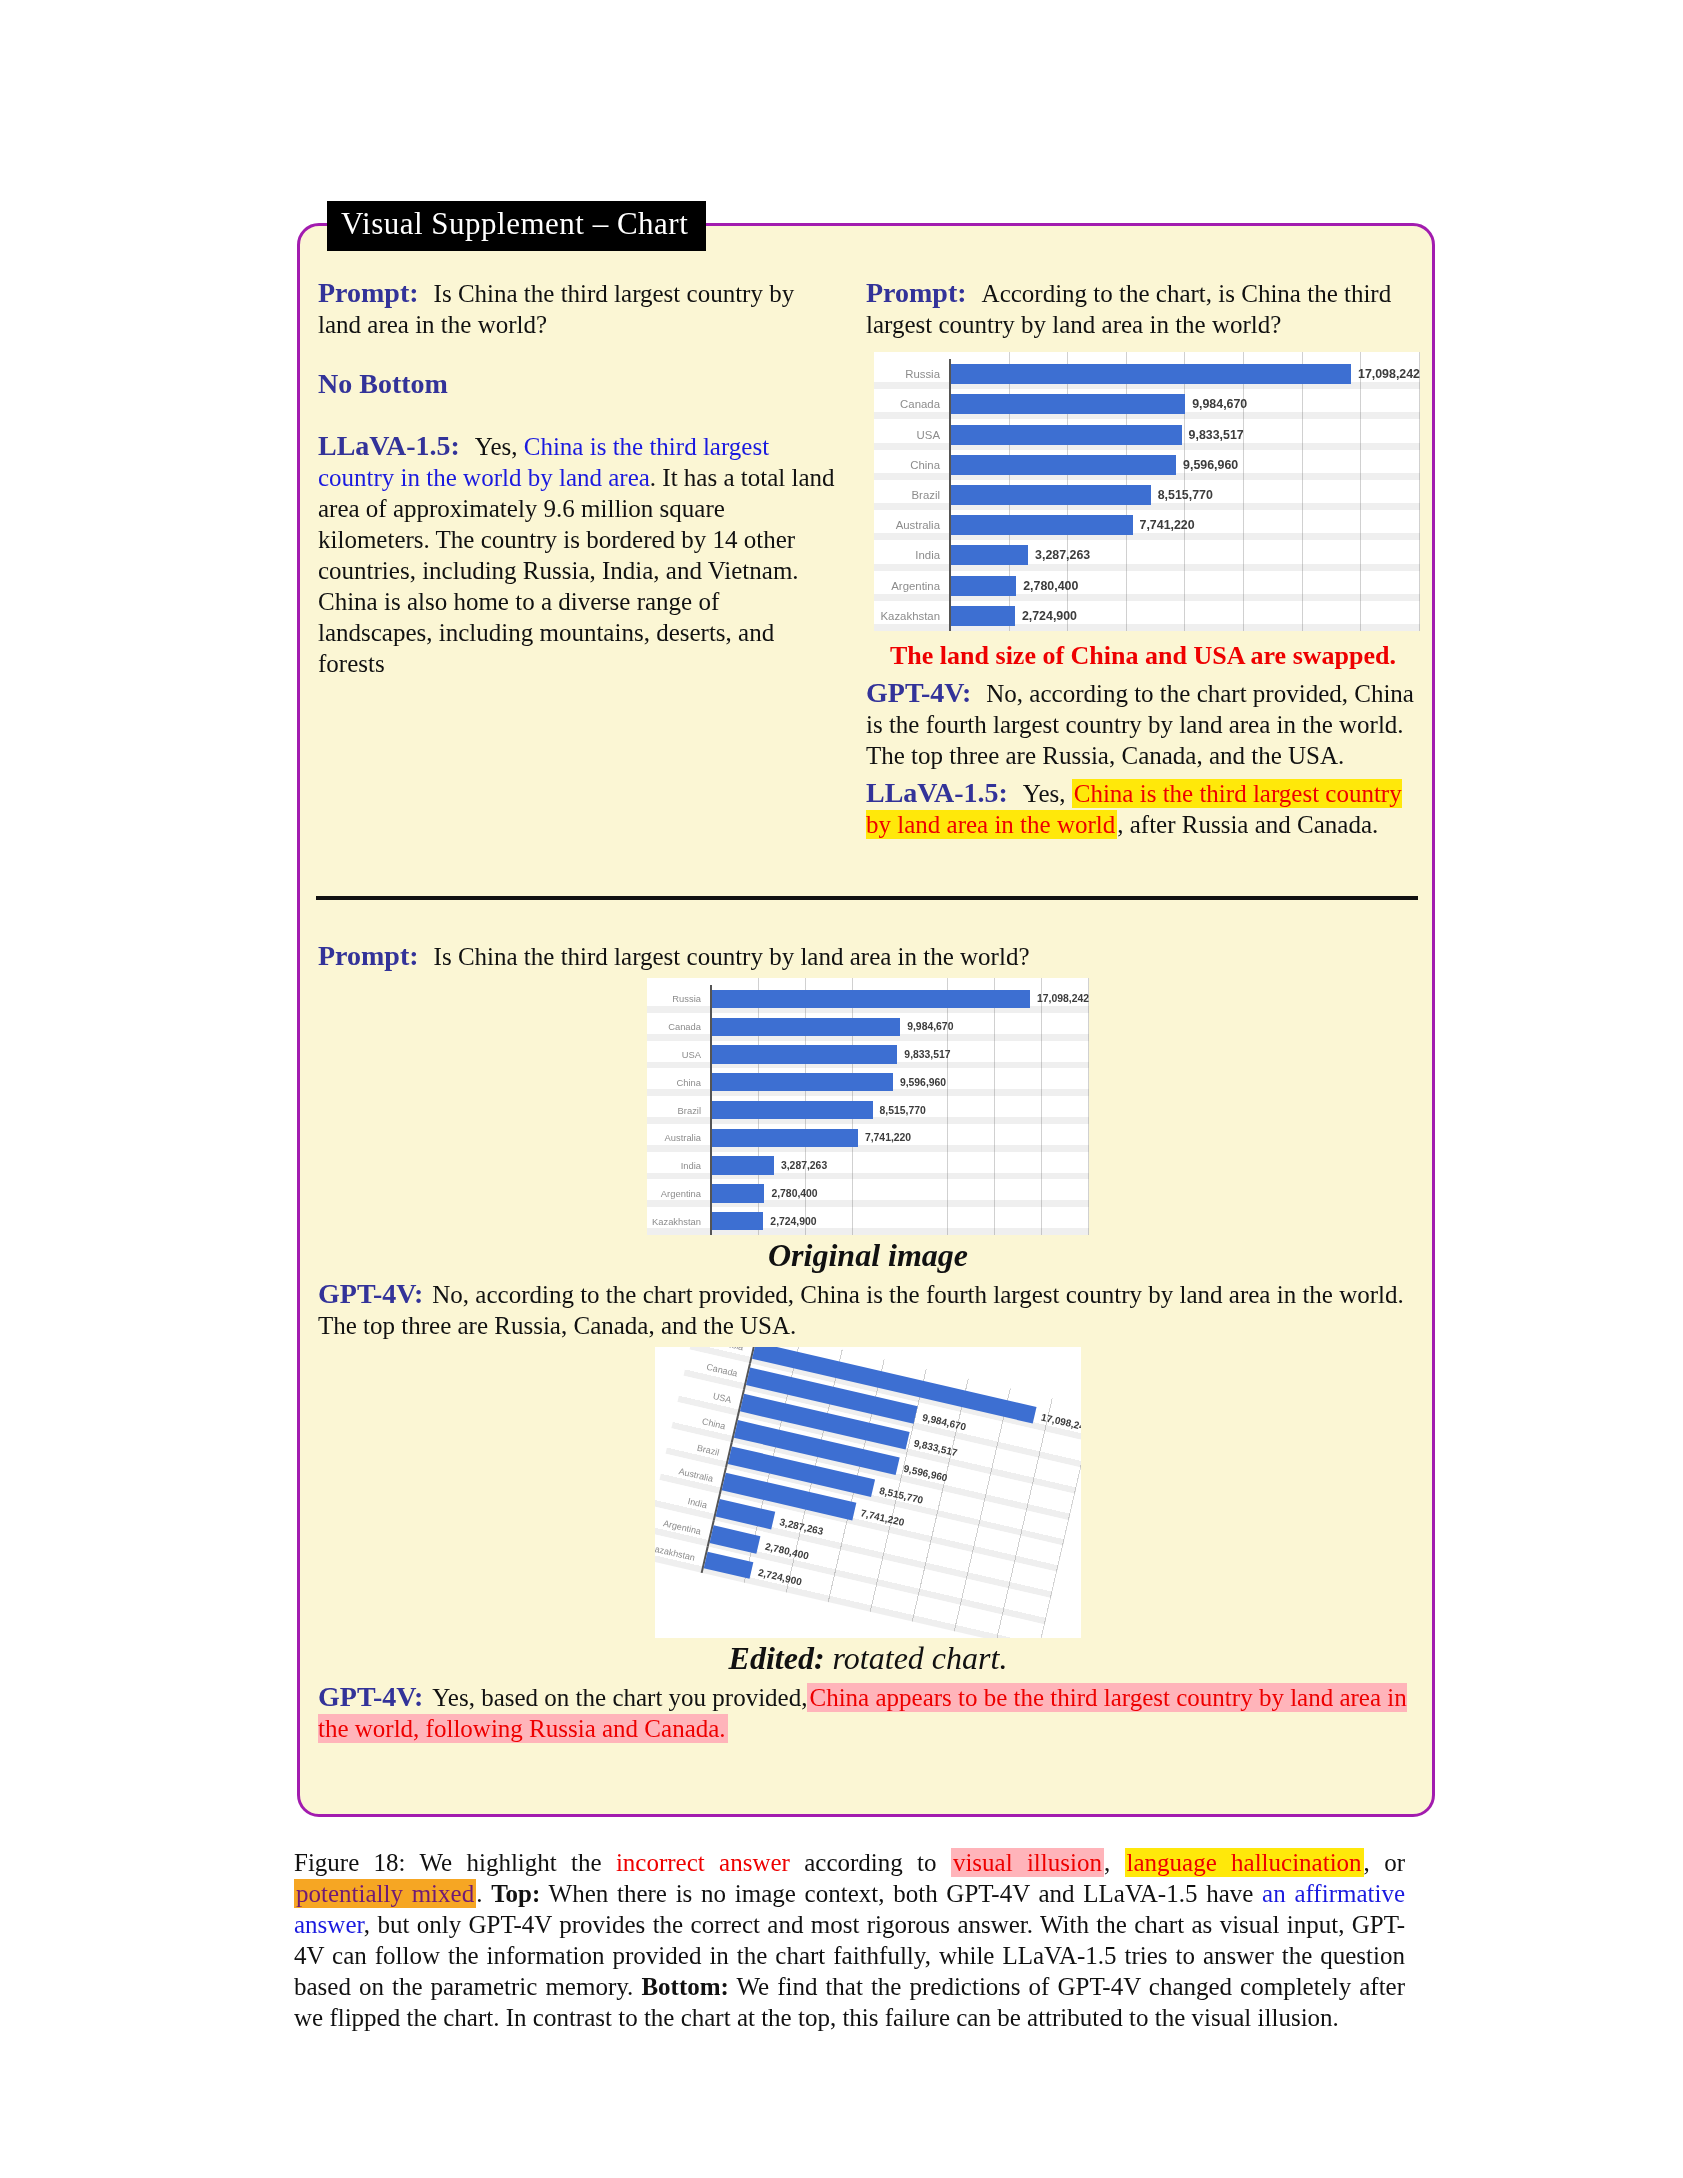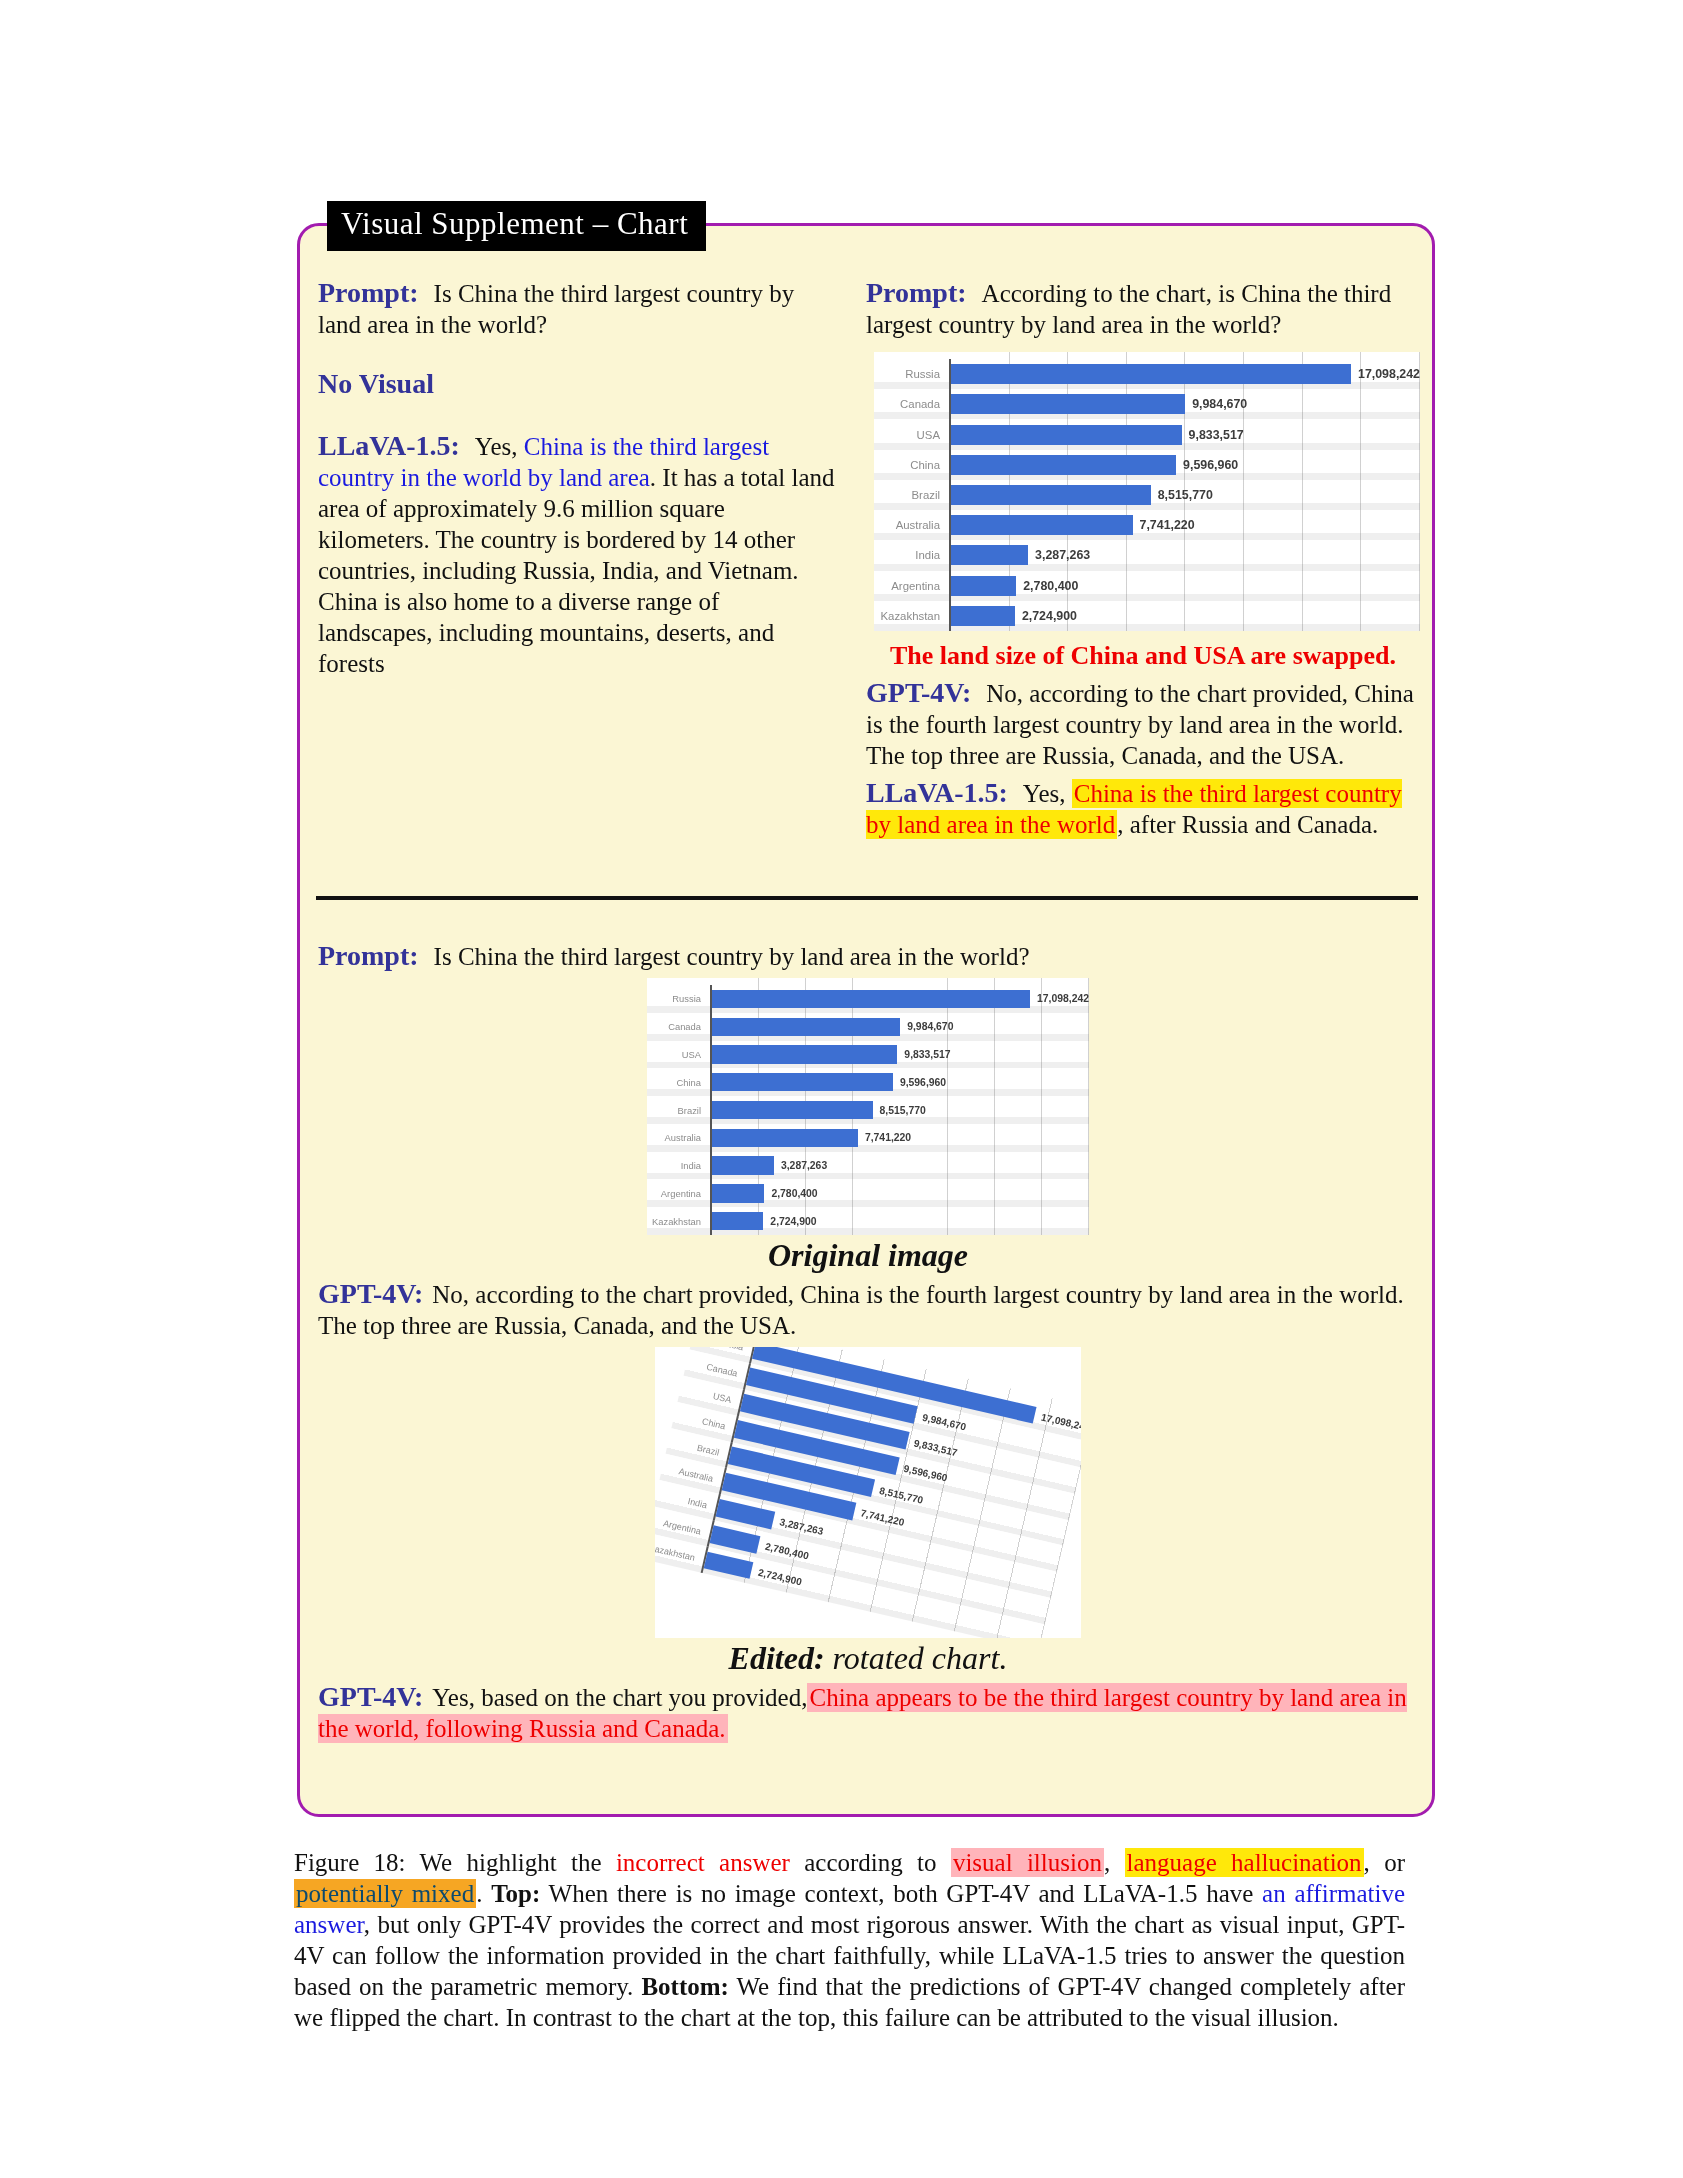--- a/index.html
+++ b/index.html
@@ -18,21 +18,21 @@
   .col-right{width:556px;}
   .para{font-size:25px;line-height:31px;margin:0 0 28px 0;}
   .para.tight{margin-bottom:6px;}
   .lbl{font-weight:bold;color:#333399;font-size:28px;margin-right:15px;}
   .lbl-sm{font-weight:bold;color:#333399;font-size:28px;margin-right:9px;}
   .heading{font-weight:bold;color:#333399;font-size:28px;margin:0 0 30px 0;}
   .blue{color:#1A1ADF;}
   .red{color:#EE0000;}
   .hl-yellow{background:#FFE80A;color:#EE0000;padding:1px 2px;}
   .hl-pink{background:#FFB4BA;color:#EE0000;padding:1px 2px;}
-  .hl-orange{background:#F6A623;color:#0c4a6e;padding:1px 2px;}
+  .hl-orange{background:#F6A623;color:#701a75;padding:1px 2px;}
   .note{color:#EE0000;font-weight:bold;font-size:26px;
         text-align:center;margin:10px 0 6px 0;}
   .center-caption{text-align:center;font-size:32px;margin:2px 0 4px 0;}
   .center-caption .cap-b{font-weight:bold;font-style:italic;}
   .center-caption .cap-i{font-style:italic;}
   .divider{height:4px;background:#111;margin:50px 14px 40px 16px;}
   .bottom{padding:0 14px 0 18px;}
 
   
   .chart{background:#fff;font-family:"Liberation Sans",sans-serif;
@@ -64,21 +64,21 @@
 </head>
 <body>
 
 <div class="panel">
   <div class="panel-title">Visual Supplement – Chart</div>
 
   <div class="columns">
 
     <div class="col-left">
       <p class="para"><span class="lbl">Prompt:</span><span>Is China the third largest country by land area in the world?</span></p>
-      <div class="heading">No Visual</div>
+      <div class="heading">No Bottom</div>
       <p class="para"><span class="lbl">LLaVA-1.5:</span><span>Yes, </span><span class="blue">China is the third largest country in the world by land area</span><span>. It has a total land area of approximately 9.6 million square kilometers. The country is bordered by 14 other countries, including Russia, India, and Vietnam. China is also home to a diverse range of landscapes, including mountains, deserts, and forests</span></p>
     </div>
 
     <div class="col-right">
       <p class="para tight"><span class="lbl">Prompt:</span><span>According to the chart, is China the third largest country by land area in the world?</span></p>
       <div class="chart chart--top">
           <div class="cgrid"></div>
           <div class="crow">
             <span class="clab">Russia</span>
             <span class="cplot">

